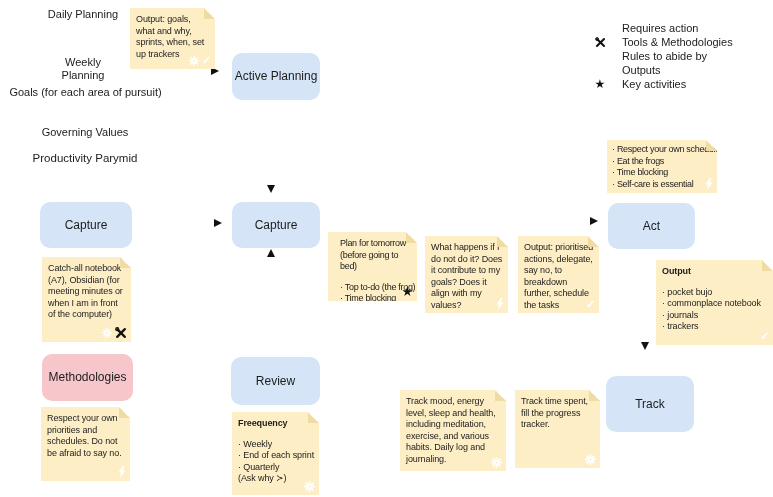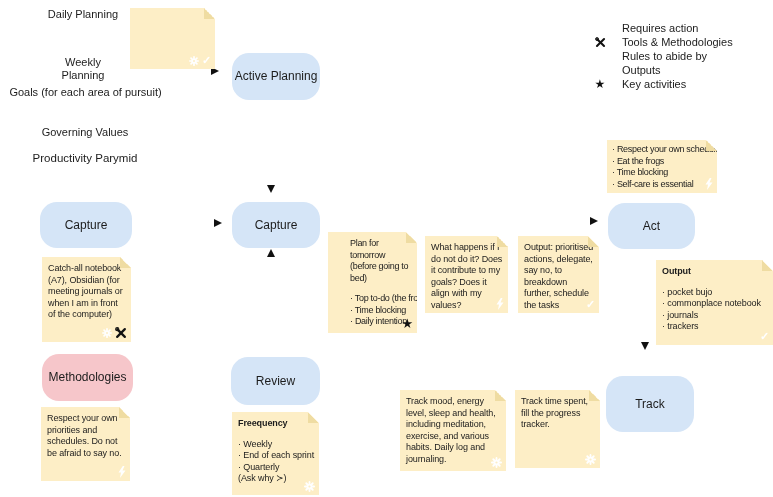--- a/index.html
+++ b/index.html
@@ -1,20 +1,20 @@
 <!DOCTYPE html>
 <html><head>
 <meta charset="utf-8">
 <style>
   body{margin:0;background:#fff}
   .canvas{position:relative;width:773px;height:497px;background:#ffffff;
     font-family:"Liberation Sans",sans-serif;color:#1c1c1c;overflow:hidden}
 
   
-  .box{position:absolute;border-radius:17px;display:flex;align-items:center;justify-content:center;
+  .box{position:absolute;border-radius:10px;display:flex;align-items:center;justify-content:center;
     text-align:center;font-size:12px;line-height:1.25;box-sizing:border-box;padding:2px}
   .box.blue{background:#d5e5f7}
   .box.pink{background:#f6c6ca}
 
   
   .sticky{position:absolute;background:#fdeec6;box-sizing:border-box;padding:6px 5px 5px 6px;
     font-size:9px;line-height:11.5px;letter-spacing:-0.1px;
     clip-path:polygon(0 0,calc(100% - 11px) 0,100% 11px,100% 100%,0 100%)}
   .fold{position:absolute;top:0;right:0;width:11px;height:11px;
     background:linear-gradient(45deg,#efdca2 50%,rgba(0,0,0,0) 50%)}
@@ -113,20 +113,21 @@
 
   <div class="arrow r" style="left:211px;top:67px"></div>
   <div class="arrow d" style="left:267px;top:185px"></div>
   <div class="arrow r" style="left:214px;top:219px"></div>
   <div class="arrow u" style="left:267px;top:249px"></div>
   <div class="arrow r" style="left:590px;top:217px"></div>
   <div class="arrow d" style="left:641px;top:342px"></div>
 
   <div class="sticky" style="left:130px;top:8px;width:85px;height:61px">
     <div class="fold"></div>
+    <div>Output: goals, what and why, sprints, when, set up trackers</div>
     <div class="s-icons">
       <span class="ic">
           <svg width="10" height="10" viewBox="0 0 12 12">
             <g fill="#fff">
               <rect x="5" y="0" width="2" height="12" rx="1"></rect>
               <rect x="0" y="5" width="12" height="2" rx="1"></rect>
               <g transform="rotate(45 6 6)">
                 <rect x="5" y="0" width="2" height="12" rx="1"></rect>
                 <rect x="0" y="5" width="12" height="2" rx="1"></rect>
               </g>
@@ -149,21 +150,21 @@
       <span class="ic">
           <svg width="8" height="12" viewBox="0 0 8 12">
             <path d="M4.8 0 L0.5 6.5 H3 L2 12 L7.5 4.5 H4.5 L6.5 0 Z" fill="#fff"></path>
           </svg>
         </span>
     </div>
   </div>
 
   <div class="sticky" style="left:42px;top:257px;width:89px;height:85px">
     <div class="fold"></div>
-    <div>Catch-all notebook (A7), Obsidian (for meeting journals or when I am in front of the computer)</div>
+    <div>Catch-all notebook (A7), Obsidian (for meeting minutes or when I am in front of the computer)</div>
     <div class="s-icons">
       <span class="ic">
           <svg width="10" height="10" viewBox="0 0 12 12">
             <g fill="#fff">
               <rect x="5" y="0" width="2" height="12" rx="1"></rect>
               <rect x="0" y="5" width="12" height="2" rx="1"></rect>
               <g transform="rotate(45 6 6)">
                 <rect x="5" y="0" width="2" height="12" rx="1"></rect>
                 <rect x="0" y="5" width="12" height="2" rx="1"></rect>
               </g>
@@ -177,21 +178,21 @@
             <g stroke="#111" stroke-width="2.6" stroke-linecap="round">
               <line x1="2.5" y1="2.5" x2="11.5" y2="11.5"></line>
               <line x1="11.5" y1="2.5" x2="2.5" y2="11.5"></line>
             </g>
             <circle cx="2.6" cy="2.6" r="1.9" fill="none" stroke="#111" stroke-width="1.2"></circle>
           </svg>
         </span>
     </div>
   </div>
 
-  <div class="sticky" style="left:328px;top:232px;width:89px;height:101px;padding:6px 4px 4px 22px">
+  <div class="sticky" style="left:328px;top:232px;width:89px;height:69px;padding:6px 4px 4px 12px">
     <div class="fold"></div>
     <div class="tight">Plan for tomorrow (before going to bed)</div>
     <div class="s-gap"></div>
     <div class="bullet tight">Top to-do (the frog)</div>
     <div class="bullet tight">Time blocking</div>
     <div class="bullet tight">Daily intention</div>
     <div class="s-icons">
       <span class="ic star">★</span>
     </div>
   </div>

